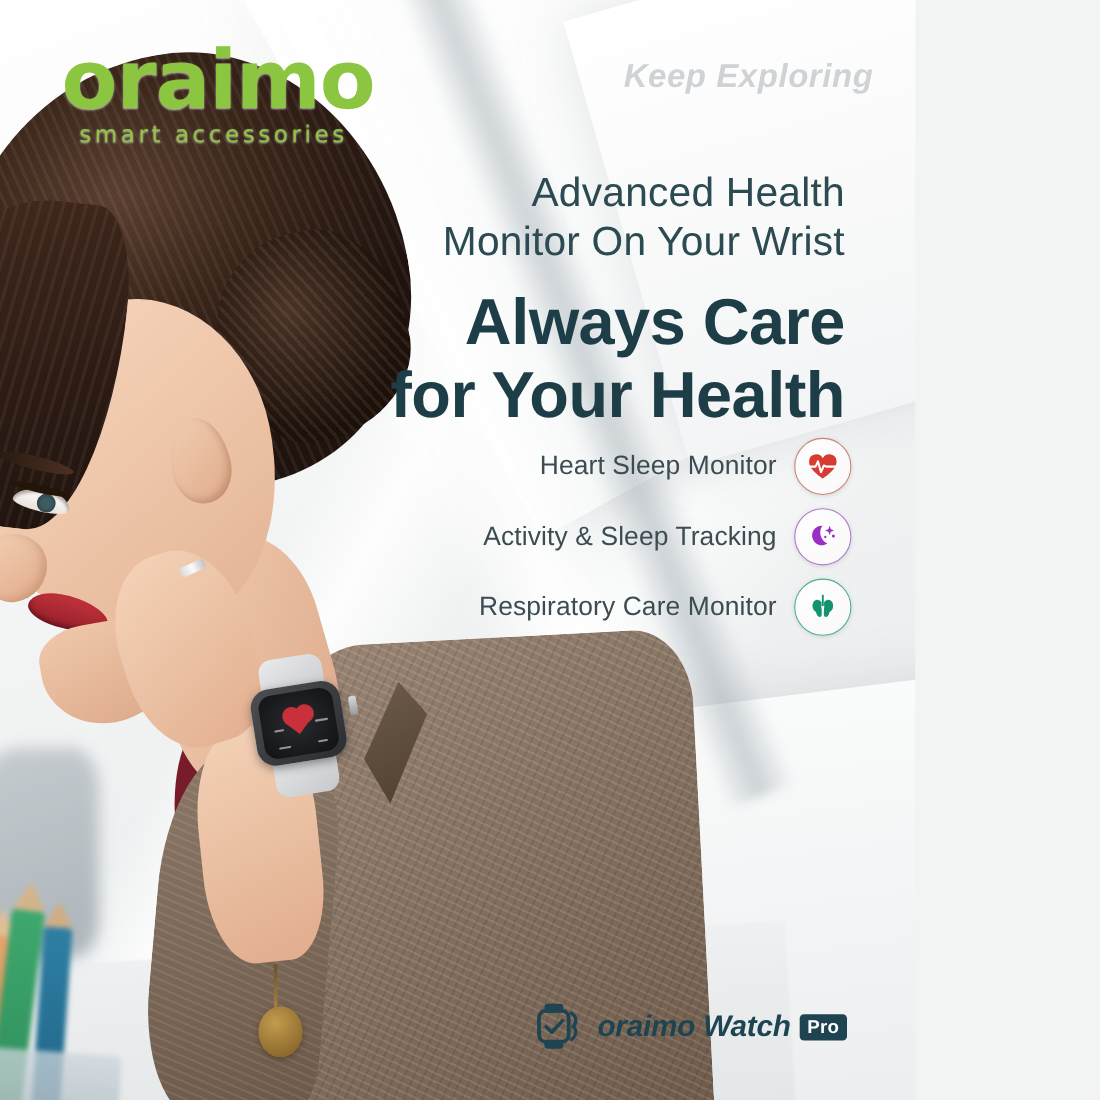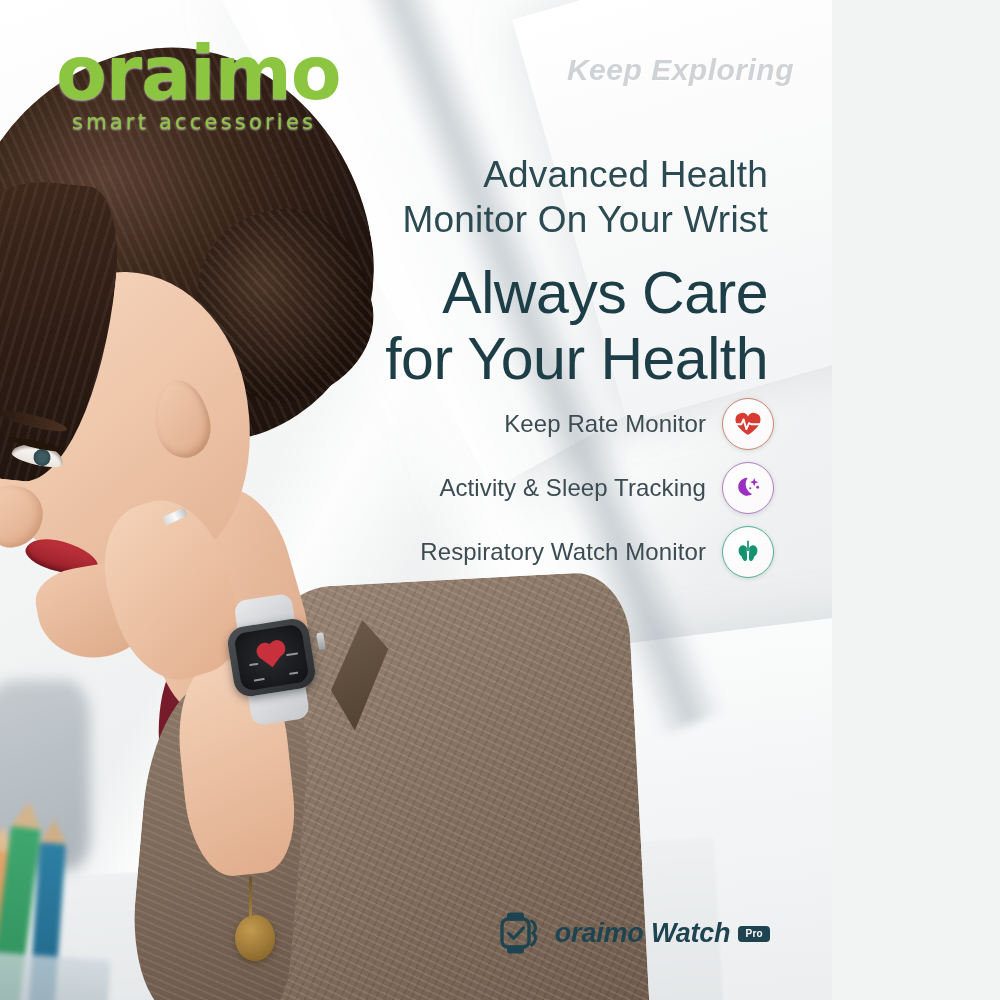--- a/index.html
+++ b/index.html
@@ -304,21 +304,21 @@
   }
 
   
   #copy { position:absolute; right:64px; top:152px; width:560px; text-align:right; }
   .sub-line {
     font-size:37px; color:#2c4a52; line-height:1.22; font-weight:400;
     letter-spacing:.2px;
   }
   .head-line {
     margin-top:18px;
-    font-size:59px; font-weight:400; color:#1d3d47; line-height:1.12;
+    font-size:59px; font-weight:700; color:#1d3d47; line-height:1.12;
     letter-spacing:-.5px;
   }
 
   
   #features { position:absolute; right:58px; top:392px; width:420px; }
   .feature {
     display:flex; align-items:center; justify-content:flex-end;
     gap:16px; height:64px;
   }
   .feature-label {
@@ -341,21 +341,21 @@
   #product { position:absolute; right:62px; bottom:42px; display:flex; align-items:center; gap:12px; }
   .watch-mark { width:46px; height:50px; position:relative; flex:0 0 46px; }
   .prod-text { line-height:1.12; }
   .prod-name {
     display:flex; align-items:center; gap:8px;
     font-size:27px; font-weight:700; font-style:italic; color:#1d4450;
     letter-spacing:-.2px;
   }
   .pro-badge {
     background:#1d4450; color:#ffffff;
-    font-size:10px; font-weight:700; font-style:normal;
+    font-size:17px; font-weight:700; font-style:normal;
     padding:2px 7px; border-radius:4px; letter-spacing:.3px;
     position:relative; top:1px;
   }
   .prod-model {
     margin-top:3px; text-align:center;
     font-size:20px; font-style:italic; color:#3c5f69; letter-spacing:2.6px;
   }
 </style>
 </head>
 <body>
@@ -430,21 +430,21 @@
     <div class="sub-line">Advanced Health</div>
     <div class="sub-line">Monitor On Your Wrist</div>
     <div class="head-line">Always Care</div>
     <div class="head-line" style="margin-top:0">for Your Health</div>
   </div>
 
   <div id="features">
 
 
     <div class="feature">
-      <span class="feature-label">Keep Rate Monitor</span>
+      <span class="feature-label">Heart Sleep Monitor</span>
       <span class="feature-icon ring-heart">
         <svg width="32" height="32" viewBox="0 0 32 32" aria-hidden="true">
           <path d="M16 27 C16 27 3.5 19.4 3.5 11.8 A6.6 6.6 0 0 1 16 8.6 A6.6 6.6 0 0 1 28.5 11.8 C28.5 19.4 16 27 16 27 Z" fill="#d83b32"></path>
           <path d="M3 16.2 H9.4 L11.6 11.4 L14.4 21.2 L17 15.2 L19.2 16.2 H29" fill="none" stroke="#ffffff" stroke-width="1.9" stroke-linejoin="round" stroke-linecap="round"></path>
         </svg>
       </span>
     </div>
 
     <div class="feature">
       <span class="feature-label">Activity &amp; Sleep Tracking</span>
@@ -452,21 +452,21 @@
         <svg width="30" height="30" viewBox="0 0 32 32" aria-hidden="true">
           <path d="M20.5 22.5 A9.5 9.5 0 1 1 15.6 5.2 A11.6 11.6 0 0 0 20.5 22.5 Z" fill="#9b2fc4"></path>
           <path d="M22.6 5.4 L23.8 8.6 L27 9.8 L23.8 11 L22.6 14.2 L21.4 11 L18.2 9.8 L21.4 8.6 Z" fill="#9b2fc4"></path>
           <circle cx="26.3" cy="15.2" r="1.5" fill="#9b2fc4"></circle>
           <circle cx="18.4" cy="16.2" r="1.1" fill="#9b2fc4"></circle>
         </svg>
       </span>
     </div>
 
     <div class="feature">
-      <span class="feature-label">Respiratory Watch Monitor</span>
+      <span class="feature-label">Respiratory Care Monitor</span>
       <span class="feature-icon ring-resp">
         <svg width="30" height="30" viewBox="0 0 32 32" aria-hidden="true">
           <rect x="15.1" y="4" width="1.8" height="11" fill="#13936e"></rect>
           <path d="M14.8 11.5 C14.8 18 13.6 21 11.4 21 C8.4 21 6 18.4 6 14.6 C6 11.6 7.4 9.6 9.4 9 C11.6 8.4 13.4 9.4 14.8 11.5 Z" fill="#13936e"></path>
           <path d="M17.2 11.5 C17.2 18 18.4 21 20.6 21 C23.6 21 26 18.4 26 14.6 C26 11.6 24.6 9.6 22.6 9 C20.4 8.4 18.6 9.4 17.2 11.5 Z" fill="#13936e"></path>
           <path d="M9.2 13.5 C8.4 16 8.6 20 10.4 23.6 C11.4 25.6 13.6 26.2 14.6 24.6 C15.2 23.4 15 20 14.8 16.5 Z" fill="#13936e"></path>
           <path d="M22.8 13.5 C23.6 16 23.4 20 21.6 23.6 C20.6 25.6 18.4 26.2 17.4 24.6 C16.8 23.4 17 20 17.2 16.5 Z" fill="#13936e"></path>
         </svg>
       </span>
     </div>

